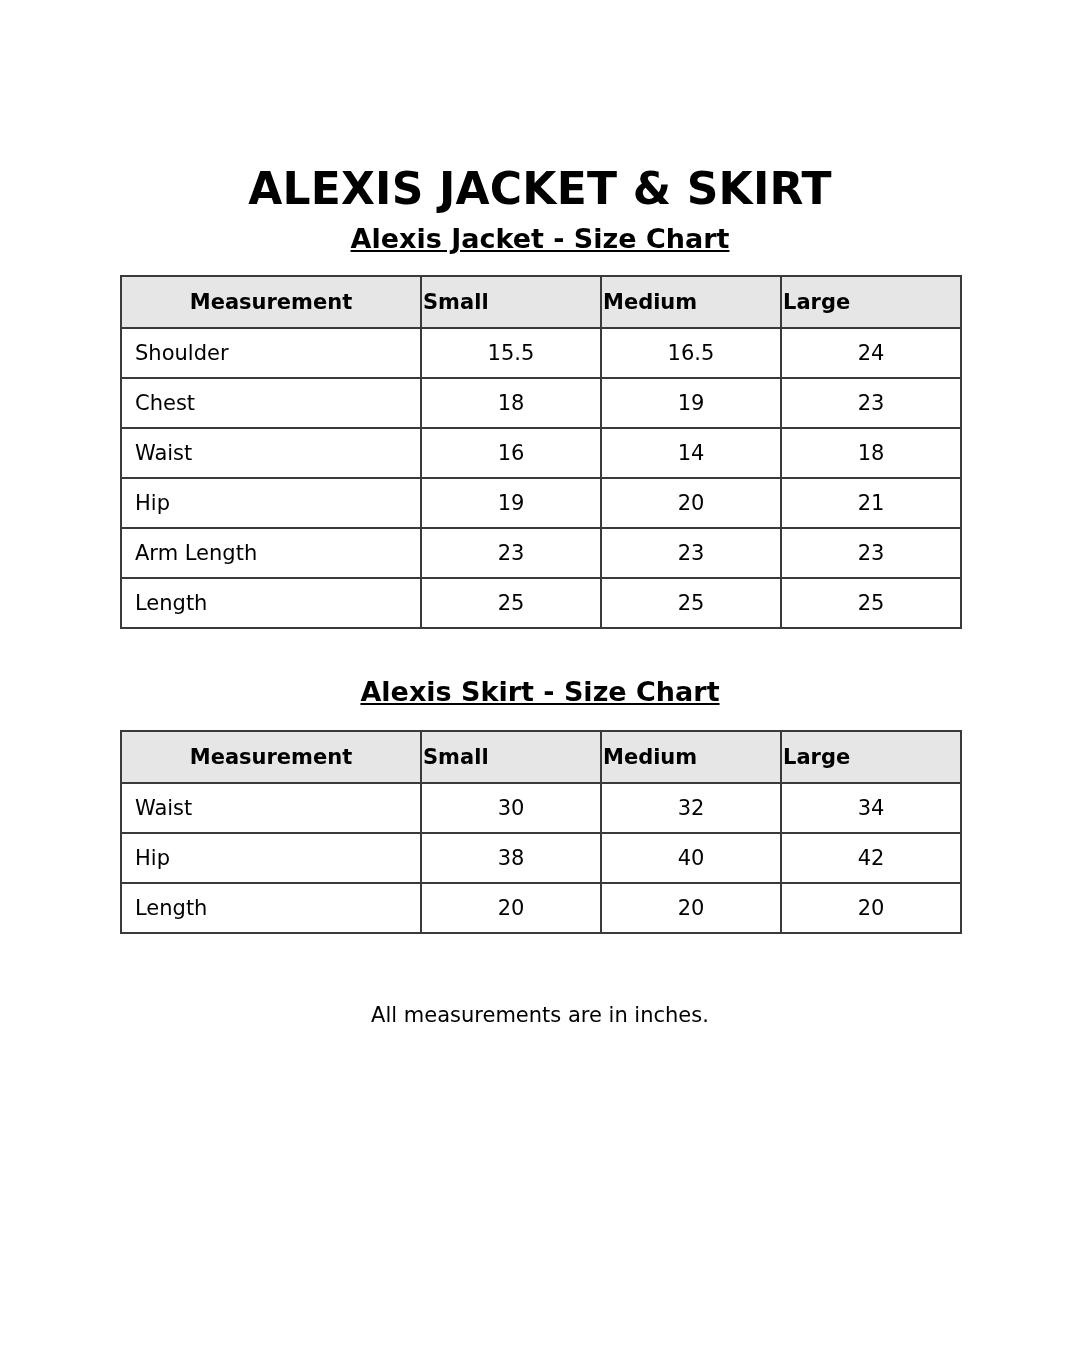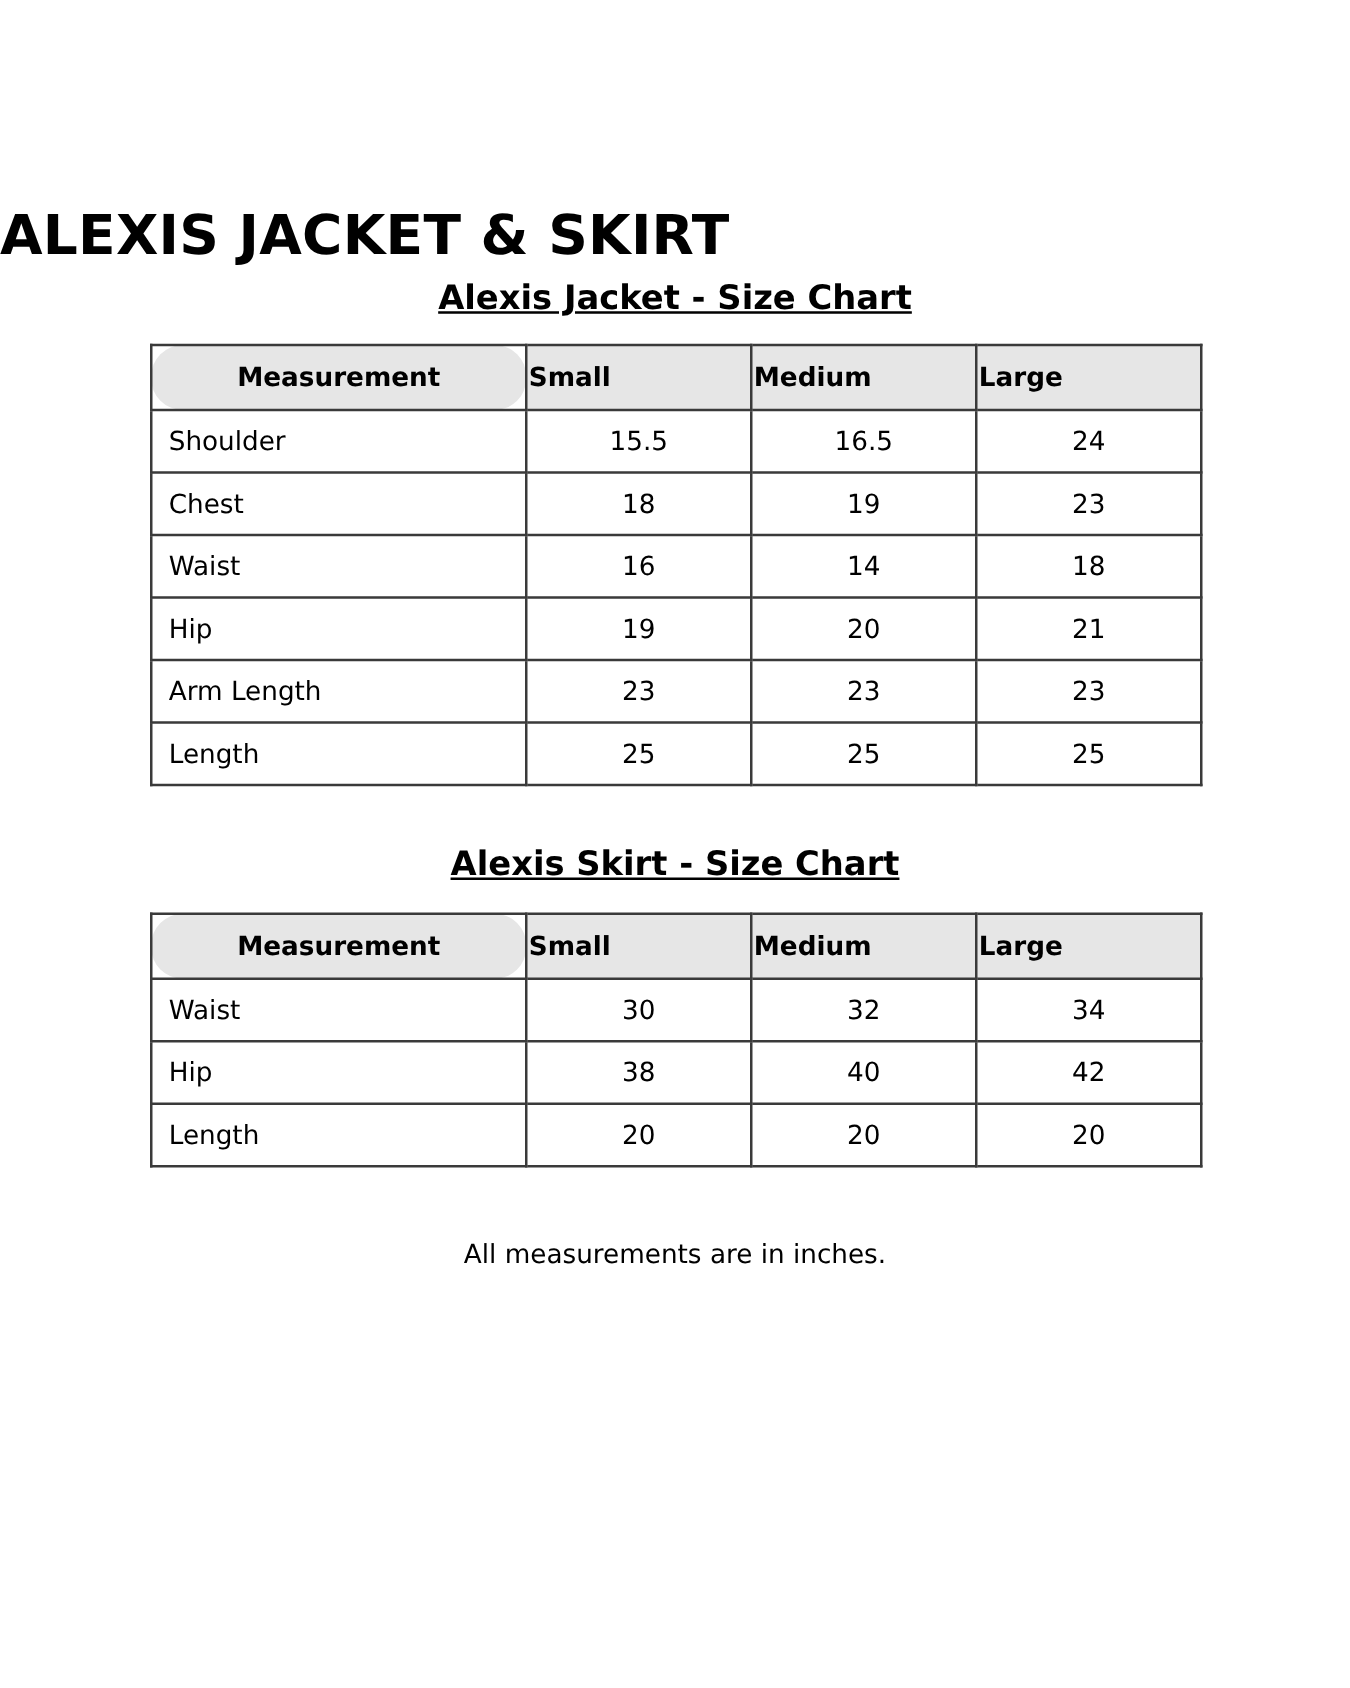--- a/index.html
+++ b/index.html
@@ -15,20 +15,21 @@
     overflow: hidden;
   }
   .page {
     width: 1080px;
     height: 1350px;
     position: relative;
     box-sizing: border-box;
     padding-top: 166px;
   }
   .main-title {
+    text-align: center;
     font-size: 44px;
     font-weight: bold;
     letter-spacing: 0.2px;
     line-height: 1.05;
     margin: 0 0 12px 0;
     color: #000;
   }
   .section-heading {
     text-align: center;
     font-size: 27px;
@@ -65,41 +66,40 @@
   }
   table.size-table thead th {
     background: #e6e6e6;
     font-weight: bold;
     text-align: left;
     font-size: 21px;
     height: 52px;
   }
   table.size-table thead th.col-measure {
     text-align: center;
-    border-radius: 25px;
   }
   table.size-table tbody td.row-label {
     text-align: left;
     padding-left: 13px;
     font-weight: normal;
   }
   table.size-table tbody td.val {
     text-align: center;
     font-weight: normal;
   }
   col.c-measure { width: 300px; }
   col.c-small   { width: 180px; }
   col.c-medium  { width: 180px; }
   col.c-large   { width: 180px; }
   .footnote {
     text-align: center;
     font-size: 21px;
     font-weight: normal;
     color: #000;
-    margin: 4px;
+    margin: 16px;
     padding-top: 53px;
   }
 </style>
 </head>
 <body>
 
 <div class="page">
 
   <h1 class="main-title">ALEXIS JACKET &amp; SKIRT</h1>
 

